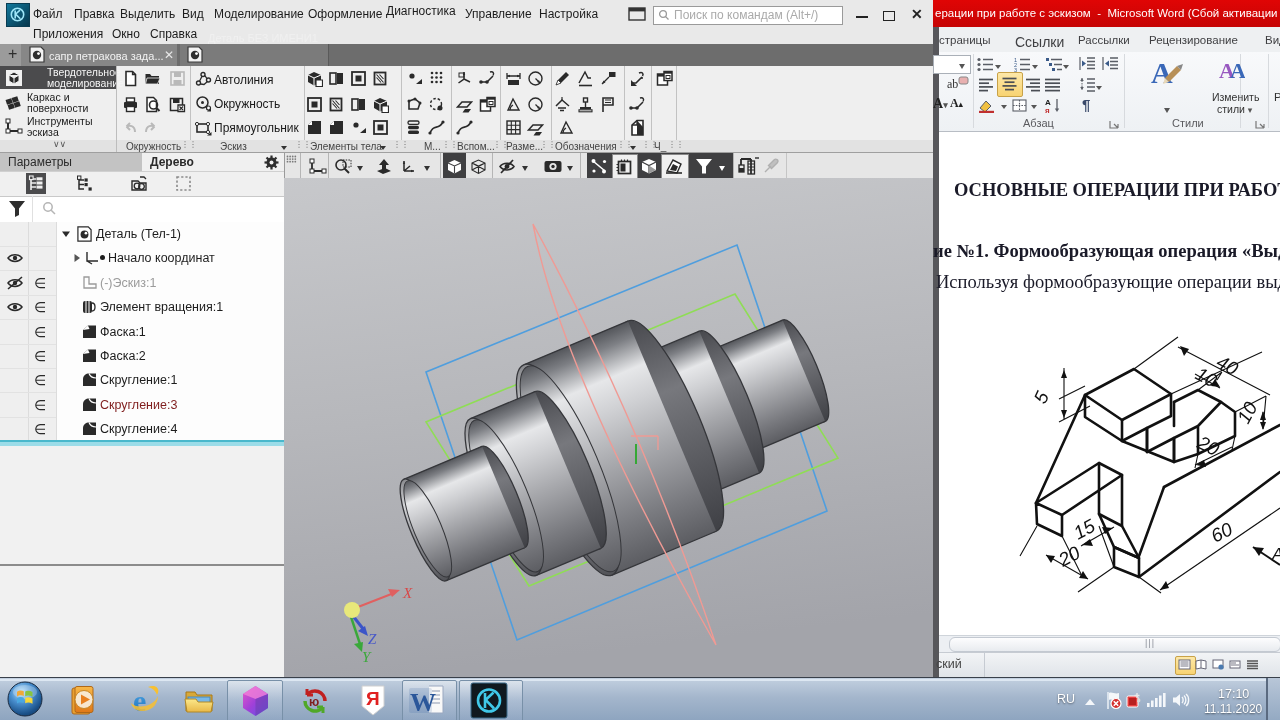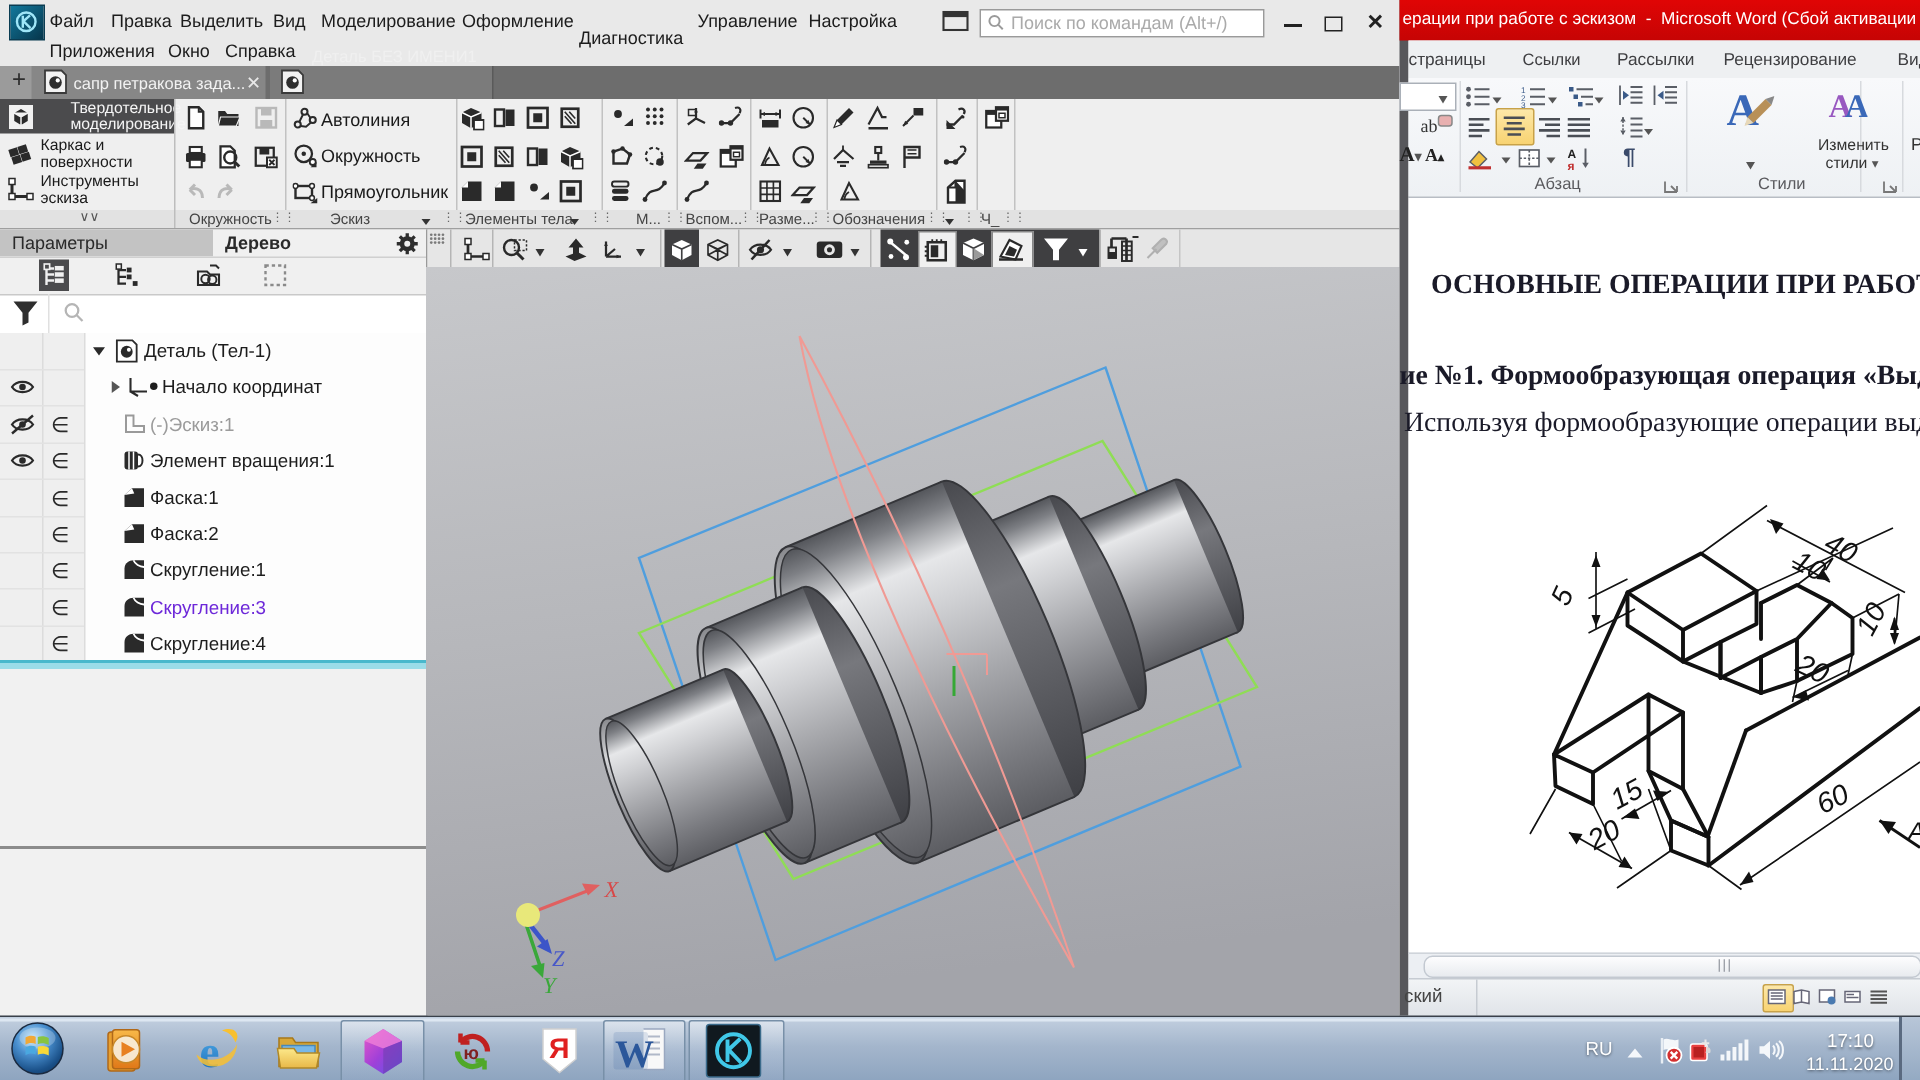--- a/index.html
+++ b/index.html
@@ -14,21 +14,21 @@
 <svg style="left:9px;top:6px;" width="17" height="17" viewBox="0 0 17 17">
         <circle cx="8.5" cy="8.5" r="6.2" fill="none" stroke="#9fe6f8" stroke-width="1.6"></circle>
         <path d="M6.2 4.5 L6.2 12.5 M6.2 8.5 L11 4.2 M6.6 8.1 L11.3 12.8" stroke="#9fe6f8" stroke-width="1.6" fill="none"></path>
       </svg>
 <div class="tx" style="left:33px;top:7px;font-size:12px;color:#1c1c1c;">Файл</div>
 <div class="tx" style="left:74px;top:7px;font-size:12px;color:#1c1c1c;">Правка</div>
 <div class="tx" style="left:120px;top:7px;font-size:12px;color:#1c1c1c;">Выделить</div>
 <div class="tx" style="left:182px;top:7px;font-size:12px;color:#1c1c1c;">Вид</div>
 <div class="tx" style="left:214px;top:7px;font-size:12px;color:#1c1c1c;">Моделирование</div>
 <div class="tx" style="left:308px;top:7px;font-size:12px;color:#1c1c1c;">Оформление</div>
-<div class="tx" style="left:386px;top:18px;font-size:12px;color:#1c1c1c;">Диагностика</div>
+<div class="tx" style="left:386px;top:4px;font-size:12px;color:#1c1c1c;">Диагностика</div>
 <div class="tx" style="left:465px;top:7px;font-size:12px;color:#1c1c1c;">Управление</div>
 <div class="tx" style="left:539px;top:7px;font-size:12px;color:#1c1c1c;">Настройка</div>
 <div class="tx" style="left:33px;top:27px;font-size:12px;color:#1c1c1c;">Приложения</div>
 <div class="tx" style="left:112px;top:27px;font-size:12px;color:#1c1c1c;">Окно</div>
 <div class="tx" style="left:150px;top:27px;font-size:12px;color:#1c1c1c;">Справка</div>
 <svg style="left:628px;top:7px;" width="18" height="14" viewBox="0 0 18 14">
         <rect x="1" y="1" width="16" height="12" fill="none" stroke="#333" stroke-width="1.4"></rect>
         <rect x="1" y="1" width="16" height="3.4" fill="#333"></rect>
       </svg>
 <div class="a" style="left:653px;top:6px;width:188px;height:17px;background:#fff;border:1px solid #9a9a9a;"></div>
@@ -499,21 +499,21 @@
         <path d="M8 1.5 C9 4 12 6 15 6" fill="none" stroke="#fff" stroke-width="1.2"></path>
       </svg>
 <div class="tx" style="left:100px;top:373px;font-size:12.5px;color:#1d1d1d;">Скругление:1</div>
 <div class="a" style="left:0;top:393px;width:28px;height:24px;border-bottom:1px solid #e2e2e2;"></div>
 <div class="a" style="left:28px;top:393px;width:28px;height:24px;border-bottom:1px solid #e2e2e2;"></div>
 <div class="tx" style="left:34px;top:397px;font-size:14px;color:#2a2a2a;">∈</div>
 <svg style="left:81px;top:397px;" width="17" height="16" viewBox="0 0 17 16">
         <path d="M2 14 L2 7 C2 3.5 5 1.5 8 1.5 L15 1.5 L15 14 Z" fill="#2a2a2a"></path>
         <path d="M8 1.5 C9 4 12 6 15 6" fill="none" stroke="#fff" stroke-width="1.2"></path>
       </svg>
-<div class="tx" style="left:100px;top:398px;font-size:12.5px;color:#6d28d9;">Скругление:3</div>
+<div class="tx" style="left:100px;top:398px;font-size:12.5px;color:#7f1d1d;">Скругление:3</div>
 <div class="a" style="left:0;top:417px;width:28px;height:24px;border-bottom:1px solid #e2e2e2;"></div>
 <div class="a" style="left:28px;top:417px;width:28px;height:24px;border-bottom:1px solid #e2e2e2;"></div>
 <div class="tx" style="left:34px;top:421px;font-size:14px;color:#2a2a2a;">∈</div>
 <svg style="left:81px;top:421px;" width="17" height="16" viewBox="0 0 17 16">
         <path d="M2 14 L2 7 C2 3.5 5 1.5 8 1.5 L15 1.5 L15 14 Z" fill="#2a2a2a"></path>
         <path d="M8 1.5 C9 4 12 6 15 6" fill="none" stroke="#fff" stroke-width="1.2"></path>
       </svg>
 <div class="tx" style="left:100px;top:422px;font-size:12.5px;color:#1d1d1d;">Скругление:4</div>
 <div class="a" style="left:0;top:440px;width:284px;height:6px;background:#9bdce8;border-top:2px solid #49b8cc;"></div>
 <div class="a" style="left:0;top:446px;width:284px;height:118px;background:#f1f1f1;"></div>
@@ -698,21 +698,21 @@
 <circle cx="66" cy="429" r="8" fill="none"></circle>
 </g>
 </svg>
 </div>
 <div class="a" style="left:933px;top:0;width:347px;height:677px;background:#f3f4f6;">
 <div class="a" style="left:0;top:0;width:6px;height:677px;background:#57575b;"></div>
 <div class="a" style="left:0;top:0;width:347px;height:27px;background:linear-gradient(#e00505,#c60404);"></div>
 <div class="tx" style="left:2px;top:7px;font-size:11.5px;color:#fff;">ерации при работе с эскизом &nbsp;-&nbsp; Microsoft Word (Сбой активации п</div>
 <div class="a" style="left:6px;top:27px;width:341px;height:25px;background:#eef0f2;"></div>
 <div class="tx" style="left:6px;top:34px;font-size:11.5px;color:#3f3f42;">страницы</div>
-<div class="tx" style="left:82px;top:34px;font-size:11px;color:#3f3f42;">Ссылки</div>
+<div class="tx" style="left:82px;top:34px;font-size:14px;color:#3f3f42;">Ссылки</div>
 <div class="tx" style="left:145px;top:34px;font-size:11.5px;color:#3f3f42;">Рассылки</div>
 <div class="tx" style="left:216px;top:34px;font-size:11.5px;color:#3f3f42;">Рецензирование</div>
 <div class="tx" style="left:332px;top:34px;font-size:11.5px;color:#3f3f42;">Вид</div>
 <div class="a" style="left:6px;top:52px;width:341px;height:79px;background:linear-gradient(#f8f9fb,#eef1f4);border-bottom:1px solid #b8bdc4;"></div>
 <div class="a" style="left:40px;top:54px;width:1px;height:74px;background:#d7dade;"></div>
 <div class="a" style="left:191px;top:54px;width:1px;height:74px;background:#d7dade;"></div>
 <div class="a" style="left:307px;top:54px;width:1px;height:74px;background:#d7dade;"></div>
 <div class="a" style="left:335px;top:54px;width:1px;height:74px;background:#d7dade;"></div>
 <div class="a" style="left:0;top:55px;width:36px;height:17px;background:#fff;border:1px solid #aab0b8;"></div>
 <div class="a" style="left:26px;top:64.0px;width:0;height:0;border-left:3.6px solid transparent;border-right:3.6px solid transparent;border-top:5px solid #555;"></div>

